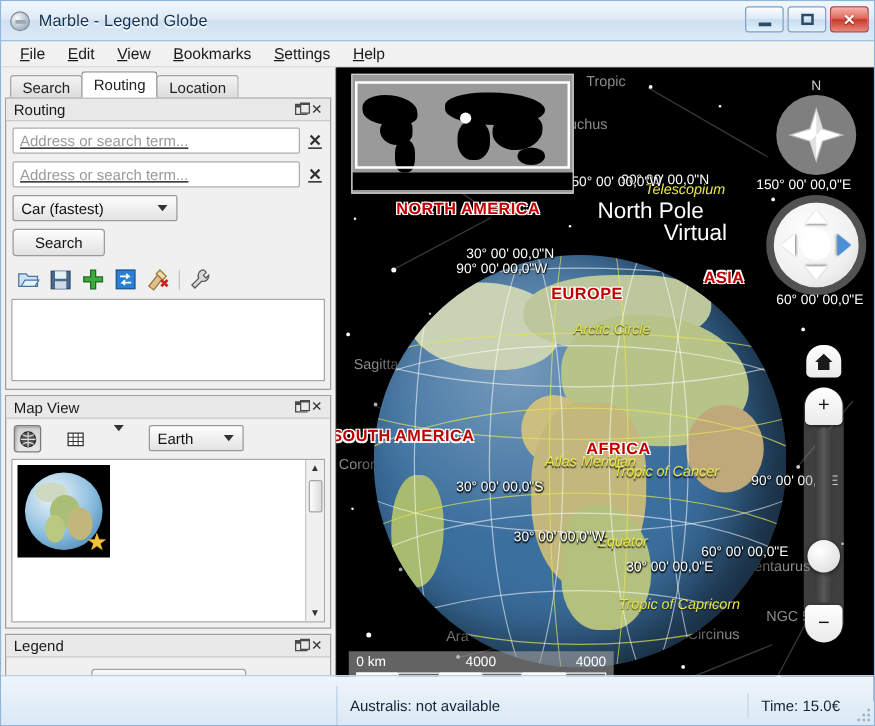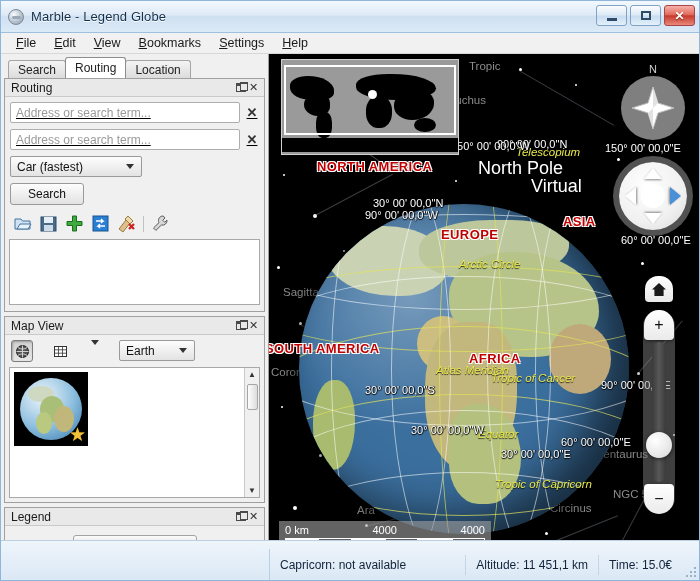--- a/index.html
+++ b/index.html
@@ -554,22 +554,21 @@
         <div class="ztrack"></div>
         <div class="zhandle"></div>
         <div class="zbtn zminus">−</div>
       </div>
     </div>
   </div>
 
   <div class="statusbar">
     <div class="sb-left"></div>
     <div class="sb-right">
-      <div class="sb-cell">Capricorn: not available</div>
-      <div class="sb-cell">Altitude: 11 451,1 km</div>
+      <div class="sb-cell">Australis: not available</div>
       <div class="sb-cell" style="border-right:none">Time: 15.0€</div>
       <div class="grip">
         <i style="right:0;bottom:0"></i>
           <i style="right:4px;bottom:0"></i>
           <i style="right:8px;bottom:0"></i>
         <i style="right:0;bottom:4px"></i>
           <i style="right:4px;bottom:4px"></i>
         <i style="right:0;bottom:8px"></i>
       </div>
     </div>

